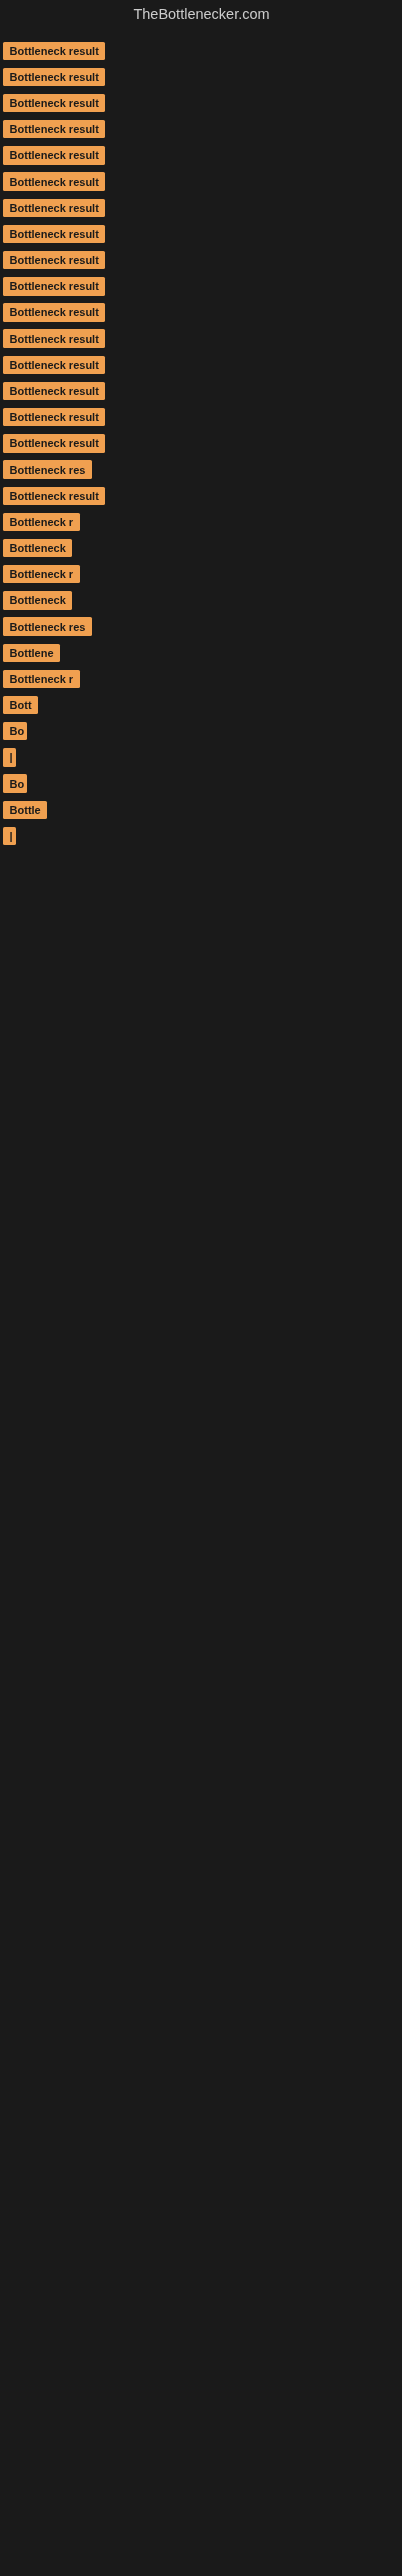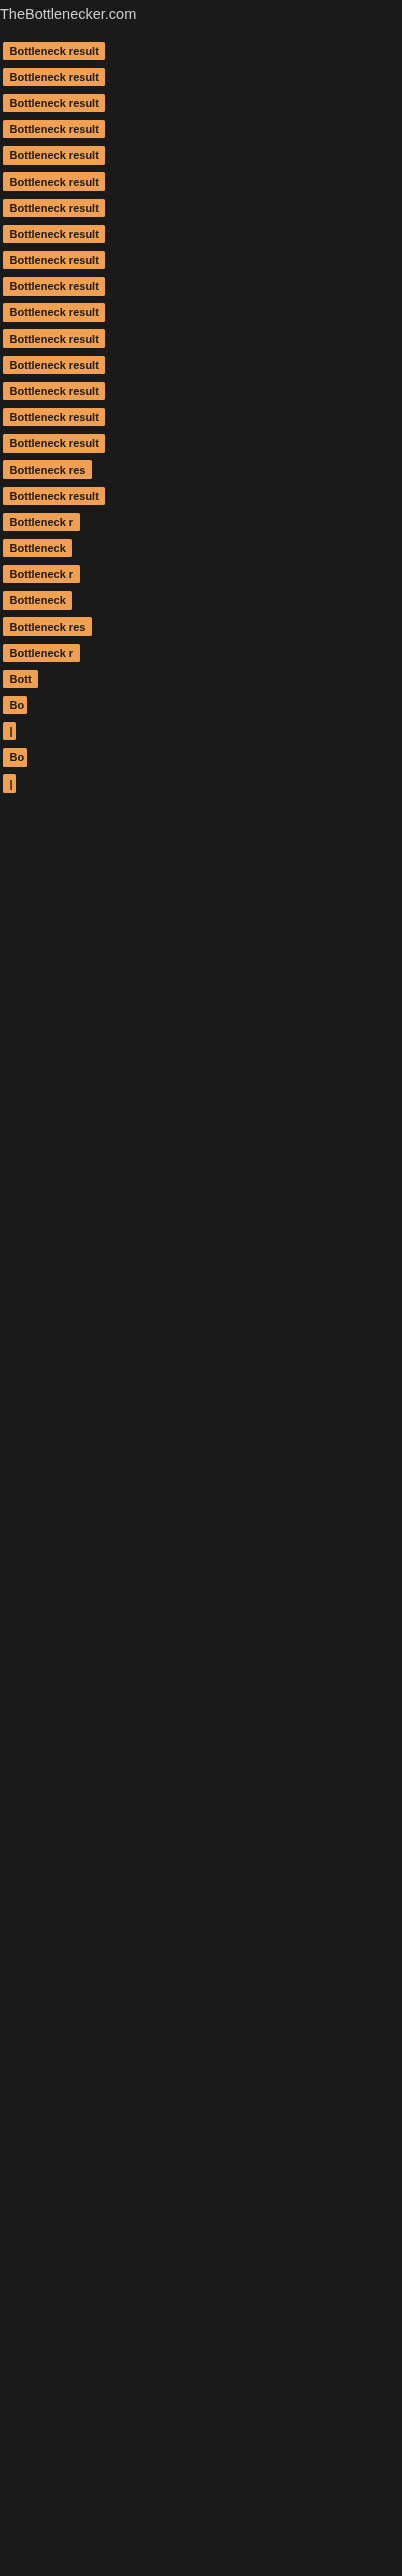--- a/index.html
+++ b/index.html
@@ -10,20 +10,21 @@
 
     body {
       background-color: #1a1a1a;
       width: 403px;
       min-height: 2576px;
       font-family: Arial, sans-serif;
       position: relative;
     }
 
     .site-title {
+      text-align: center;
       color: #cccccc;
       font-size: 14.5px;
       padding: 6.4px 0;
       background-color: #1a1a1a;
     }
 
     .items-container {
       padding: 8px 0;
     }
 
@@ -66,20 +67,22 @@
     <div class="bottleneck-item"><span class="bottleneck-badge" style="max-width: 109px;">Bottleneck result</span></div>
     <div class="bottleneck-item"><span class="bottleneck-badge" style="max-width: 107px;">Bottleneck result</span></div>
     <div class="bottleneck-item"><span class="bottleneck-badge" style="max-width: 105px;">Bottleneck result</span></div>
     <div class="bottleneck-item"><span class="bottleneck-badge" style="max-width: 97px;">Bottleneck res</span></div>
     <div class="bottleneck-item"><span class="bottleneck-badge" style="max-width: 103px;">Bottleneck result</span></div>
     <div class="bottleneck-item"><span class="bottleneck-badge" style="max-width: 85px;">Bottleneck r</span></div>
     <div class="bottleneck-item"><span class="bottleneck-badge" style="max-width: 72px;">Bottleneck</span></div>
     <div class="bottleneck-item"><span class="bottleneck-badge" style="max-width: 81px;">Bottleneck r</span></div>
     <div class="bottleneck-item"><span class="bottleneck-badge" style="max-width: 71px;">Bottleneck</span></div>
     <div class="bottleneck-item"><span class="bottleneck-badge" style="max-width: 95px;">Bottleneck res</span></div>
+    <div class="bottleneck-item"><span class="bottleneck-badge" style="max-width: 64px;">Bottlene</span></div>
     <div class="bottleneck-item"><span class="bottleneck-badge" style="max-width: 82px;">Bottleneck r</span></div>
     <div class="bottleneck-item"><span class="bottleneck-badge" style="max-width: 40px;">Bott</span></div>
     <div class="bottleneck-item"><span class="bottleneck-badge" style="max-width: 24px;">Bo</span></div>
     <div class="bottleneck-item"><span class="bottleneck-badge" style="max-width: 8px;">|</span></div>
     <div class="bottleneck-item"><span class="bottleneck-badge" style="max-width: 24px;">Bo</span></div>
+    <div class="bottleneck-item"><span class="bottleneck-badge" style="max-width: 44px;">Bottle</span></div>
     <div class="bottleneck-item"><span class="bottleneck-badge" style="max-width: 8px;">|</span></div>
   </div>
 
 
 </body></html>

